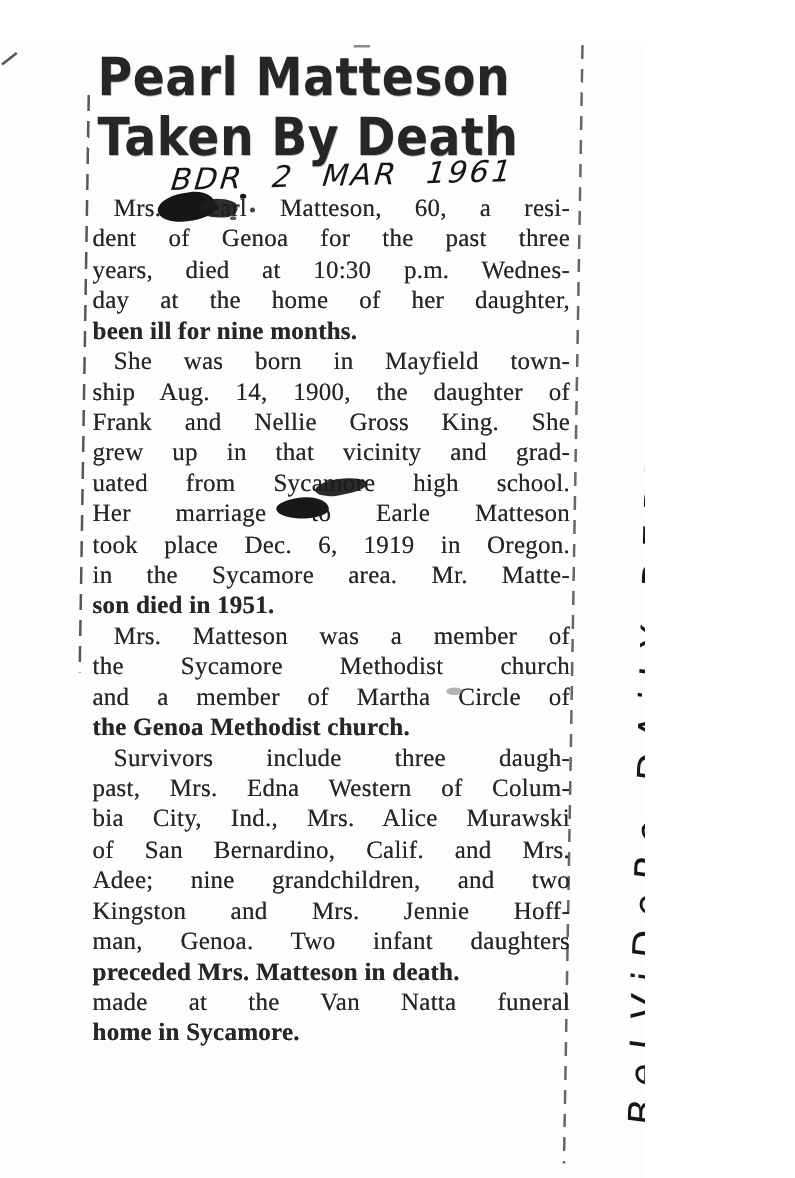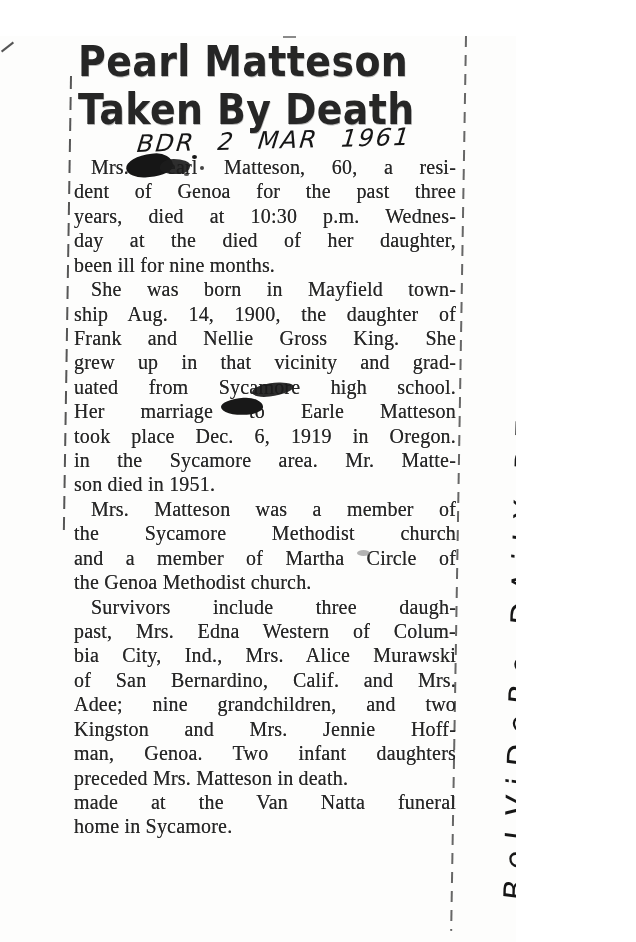--- a/index.html
+++ b/index.html
@@ -35,21 +35,21 @@
     position:absolute; left:74px; top:119px; width:382px;
     font-size:20px; color:var(--ink,#262626);
     text-shadow:0 0 0.5px rgba(45,45,45,0.75);
   }
   .tline {
     line-height:24.42px; letter-spacing:0.2px;
     text-align:justify; text-align-last:justify;
     white-space:nowrap;
   }
   .tline.first { text-indent:17px; }
-  .tline.last  { text-align-last:left; white-space:normal; }
+  .tline.last  { text-align-last:left; white-space:normal;font-weight:bold; }
 
   
   .rule-left {
     position:absolute; left:70px; top:40px; width:2px; height:462px;
     background:repeating-linear-gradient(to bottom, rgba(45,45,45,.8) 0 13px, transparent 13px 21px);
     transform:rotate(0.9deg); transform-origin:top center;
   }
   .rule-right {
     position:absolute; left:465px; top:0; width:2px; height:895px;
     background:repeating-linear-gradient(to bottom, rgba(45,45,45,.72) 0 11px, transparent 11px 19px);
@@ -117,21 +117,21 @@
     <div>Taken By Death</div>
   </div>
 
   <div class="date-note">BDR 2 MAR 1961</div>
 
   <div class="article-body">
       <div>
         <div class="tline first">Mrs. Pearl Matteson, 60, a resi-</div>
         <div class="tline">dent of Genoa for the past three</div>
         <div class="tline">years, died at 10:30 p.m. Wednes-</div>
-        <div class="tline">day at the died of her daughter,</div>
+        <div class="tline">day at the home of her daughter,</div>
         <div class="tline last">been ill for nine months.</div>
       </div>
       <div>
         <div class="tline first">She was born in Mayfield town-</div>
         <div class="tline">ship Aug. 14, 1900, the daughter of</div>
         <div class="tline">Frank and Nellie Gross King. She</div>
         <div class="tline">grew up in that vicinity and grad-</div>
         <div class="tline">uated from Sycamore high school.</div>
         <div class="tline">Her marriage to Earle Matteson</div>
         <div class="tline">took place Dec. 6, 1919 in Oregon.</div>

